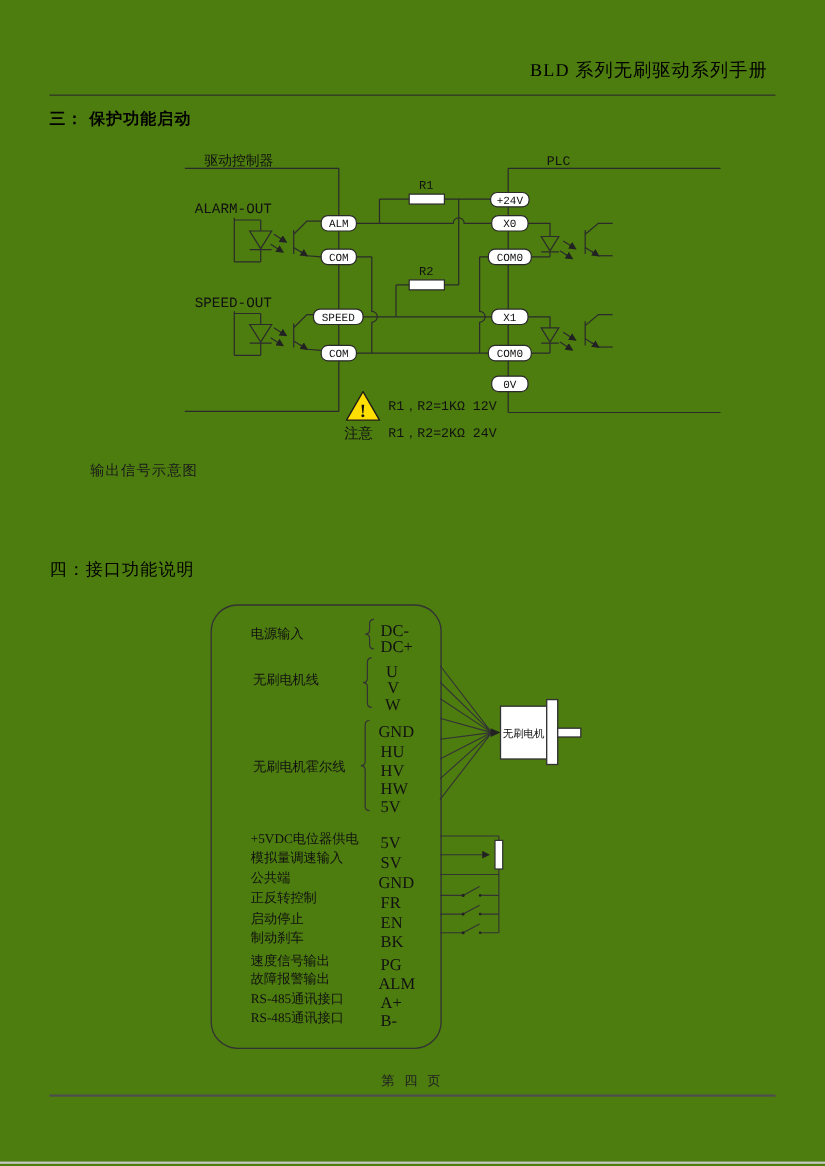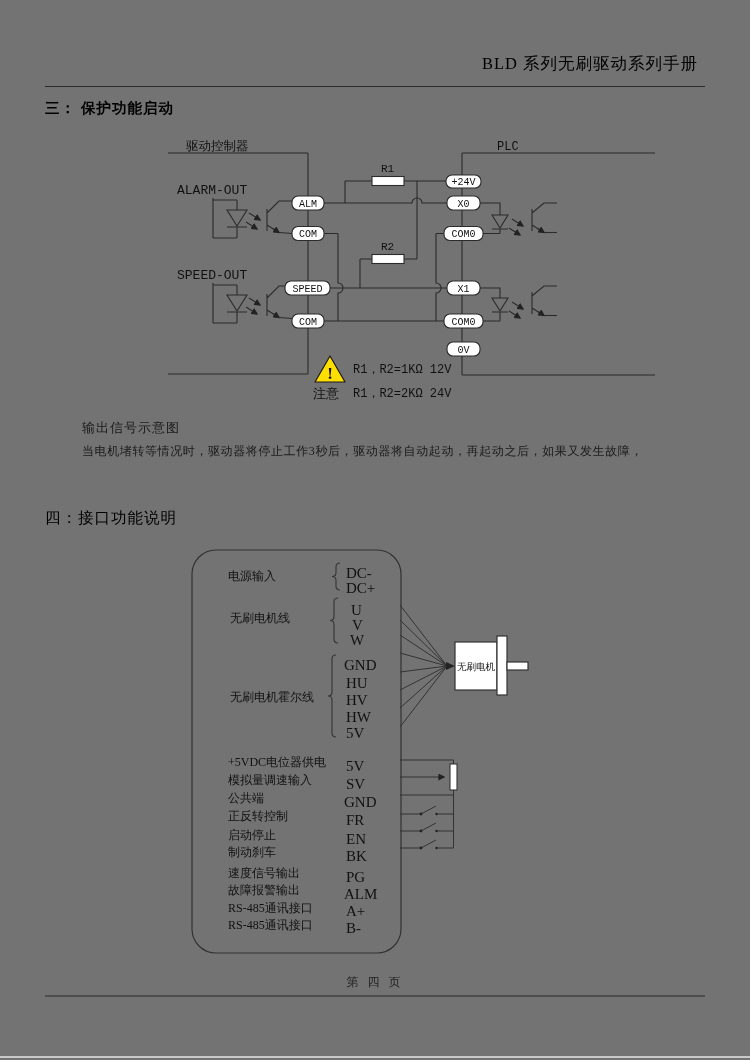--- a/index.html
+++ b/index.html
@@ -1,16 +1,16 @@
 <!DOCTYPE html>
 <html><head>
 <meta charset="utf-8">
 <style>
   html,body{margin:0;padding:0;background:#fff;}
-  .page{position:relative;width:750px;height:1060px;background:#737373;overflow:hidden;
+  .page{position:relative;width:750px;height:1060px;background:#4d7c0f;overflow:hidden;
         font-family:"Liberation Serif","DejaVu Serif",serif;color:#111;}
   .abs{position:absolute;}
   .hdr-title{top:53px;right:52px;font-size:16.5px;letter-spacing:1px;color:#000;}
   .hdr-rule{top:86px;left:45px;width:660px;height:0;border-top:1.5px solid #2b2b2b;}
   .h3{top:99px;left:45px;font-family:"Liberation Sans","DejaVu Sans",sans-serif;
       font-weight:bold;font-size:14.5px;letter-spacing:1px;color:#000;}
   .h4{top:508px;left:45px;font-family:"Liberation Sans","DejaVu Sans",sans-serif;
       font-weight:normal;font-size:15.5px;letter-spacing:1px;color:#000;}
   .note-title{top:419px;left:82px;font-size:13px;letter-spacing:1px;color:#1a1a1a;}
   .note-l1{top:443px;left:82px;font-size:12px;letter-spacing:0.6px;color:#1a1a1a;}
@@ -145,21 +145,20 @@
     <g>
       <polygon points="270,221 255,247 285,247" fill="#FFDE00" stroke="#1a1a1a" stroke-width="1.2" stroke-linejoin="round"></polygon>
       <text x="270" y="244" text-anchor="middle" font-size="17" font-weight="bold" fill="#111">!</text>
       <text class="cjk" x="253" y="263" font-size="13">注意</text>
       <text class="mono" x="293" y="238" font-size="12">R1，R2=1KΩ  12V</text>
       <text class="mono" x="293" y="262" font-size="12">R1，R2=2KΩ  24V</text>
     </g>
   </svg>
 
   <div class="abs note-title">输出信号示意图</div>
-  <div class="abs note-l1">当电机堵转等情况时，驱动器将停止工作3秒后，驱动器将自动起动，再起动之后，如果又发生故障，</div>
 
   <div class="abs h4">四：接口功能说明</div>
 
   <svg class="abs" style="left:185px;top:545px;" width="365" height="425" viewBox="0 0 365 425">
     <defs>
       <marker id="ah2" viewBox="0 0 10 10" refX="8" refY="5" markerWidth="7" markerHeight="7" orient="auto">
         <path d="M0,0 L10,5 L0,10 z" fill="#222"></path>
       </marker>
     </defs>
 

